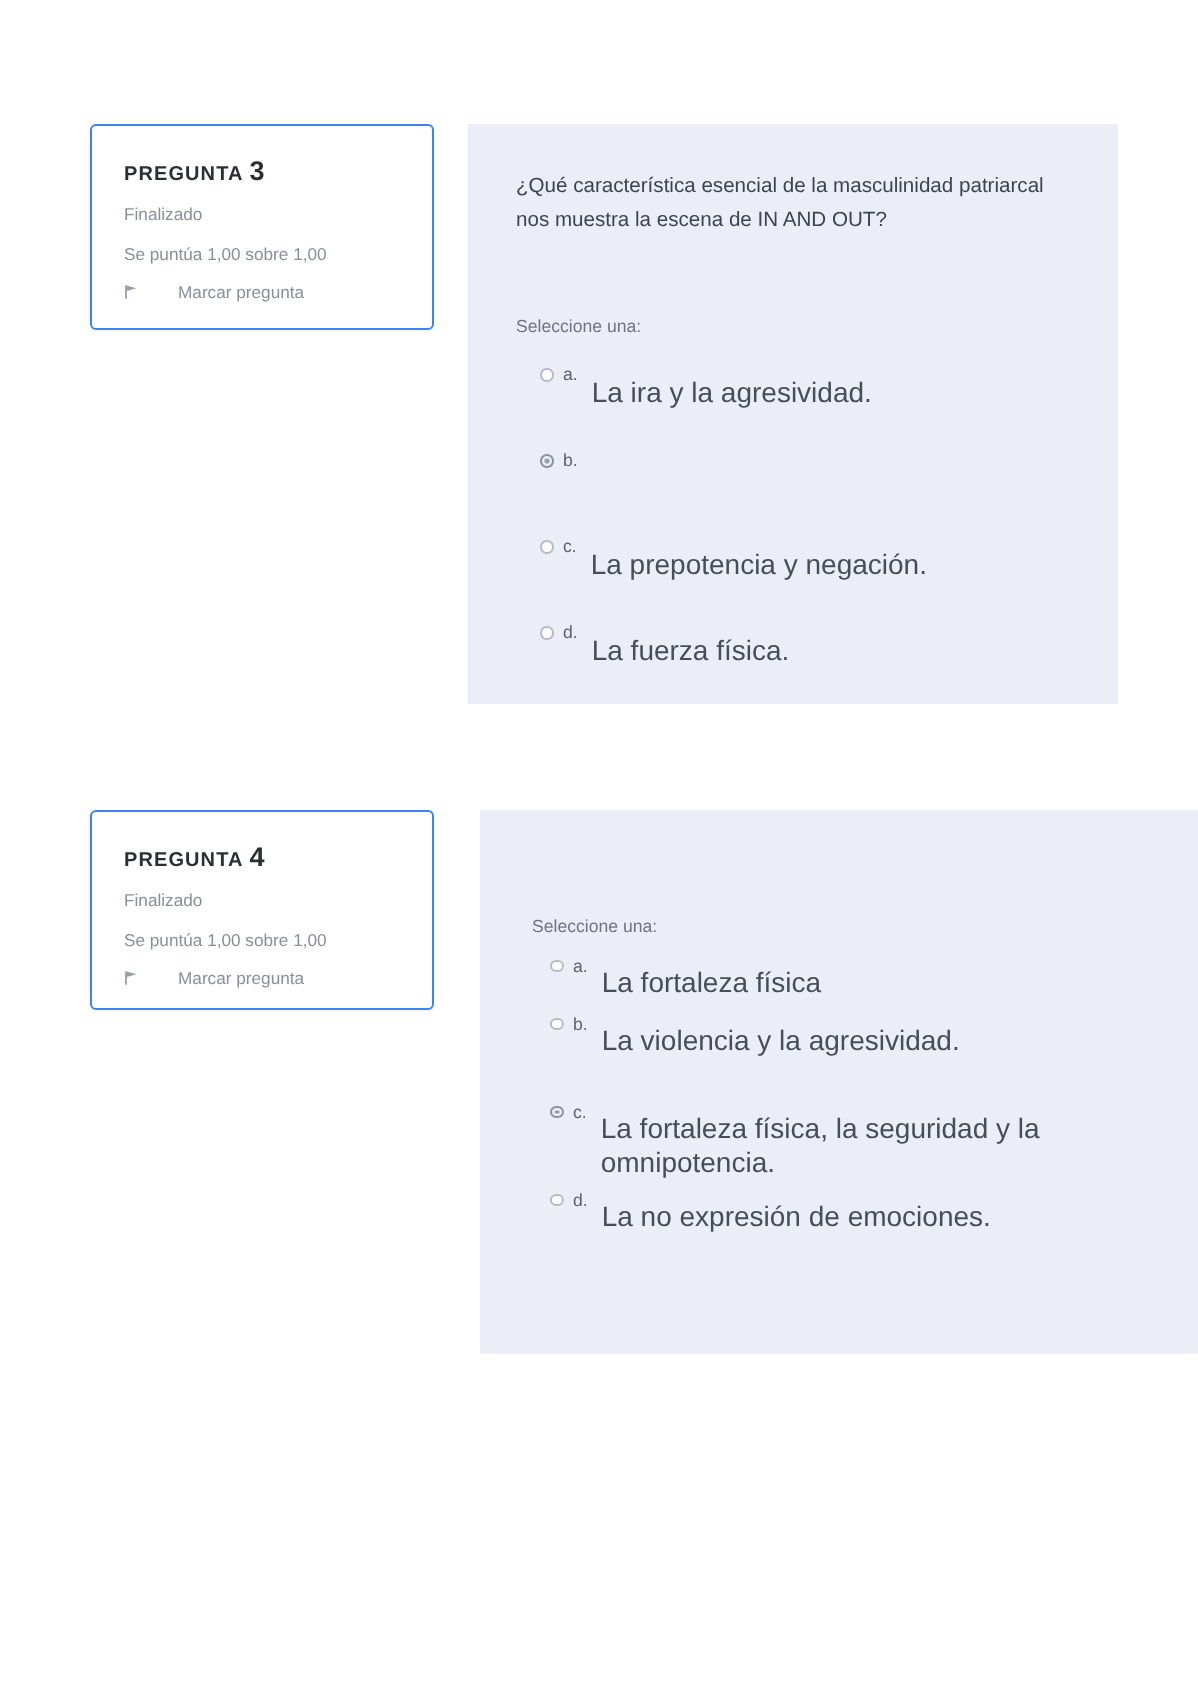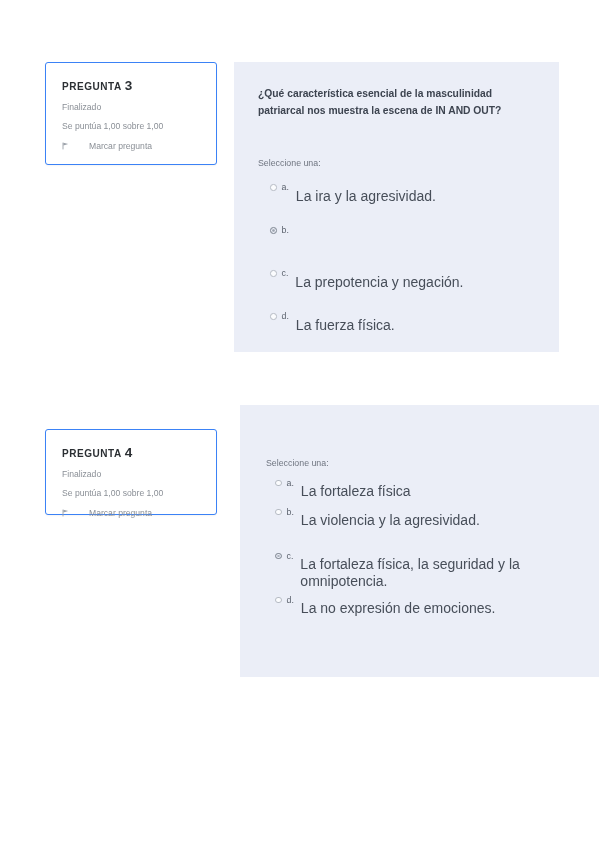--- a/index.html
+++ b/index.html
@@ -32,21 +32,21 @@
     top: 0;
     width: 172px;
     background: #ffffff;
     border: 1px solid #3b82f6;
     border-radius: 3px;
     box-shadow: 0 1px 2px rgba(0,0,0,0.045);
     box-sizing: border-box;
     padding: 16px 16px 14px 16px;
   }
   .info-card-1 { height: 103px; }
-  .info-card-2 { height: 86px; margin-top: 24px; }
+  .info-card-2 { height: 100px; }
 
   .q-heading {
     font-size: 10px;
     font-weight: bold;
     letter-spacing: 0.55px;
     color: #2b2f33;
     margin: 0 0 10px 0;
     line-height: 1;
     white-space: nowrap;
   }
@@ -100,21 +100,21 @@
     width: 359px;
     height: 272px;
     padding: 22px 28px 20px 26px;
   }
 
   .qtext {
     font-size: 10.3px;
     color: #3d4450;
     line-height: 1.62;
     margin: 0;
-    font-weight: bold;
+    font-weight: normal;
   }
   .qpanel-1 .qtext { width: 278px; }
   .qpanel-2 .qtext { width: 300px; }
 
   .select-label {
     font-size: 8.8px;
     color: #6f7580;
     margin: 0;
     line-height: 1;
   }

